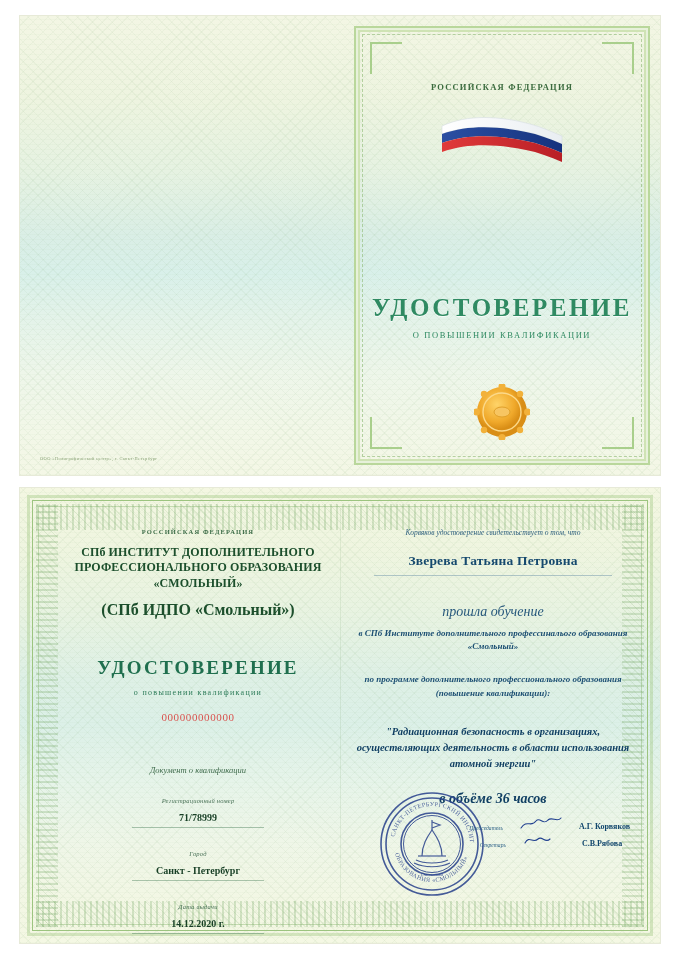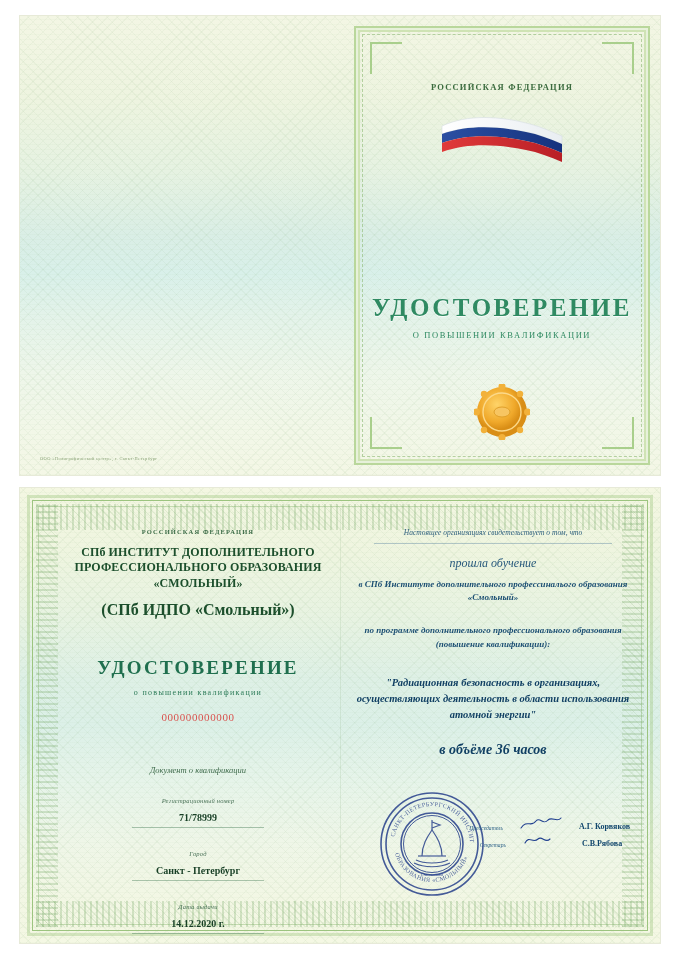--- a/index.html
+++ b/index.html
@@ -303,23 +303,23 @@
     color: #15496e;
     letter-spacing: 0.2px;
   }
   .r-line {
     margin: 6px auto 0;
     width: 238px;
     height: 1px;
     background: rgba(60,110,150,0.35);
   }
   .r-studied {
-    margin-top: 12px;
-    text-align: center;
-    font-size: 12px;
+    margin-top: 28px;
+    text-align: center;
+    font-size: 14px;
     font-style: italic;
     color: #27587c;
   }
   .r-inst {
     margin-top: 7px;
     text-align: center;
     font-size: 9px;
     font-style: italic;
     font-weight: bold;
     color: #1c4f73;
@@ -500,21 +500,22 @@
     </div>
 
     <div class="field-block">
       <div class="field-label">Дата выдачи</div>
       <div class="field-value">14.12.2020 г.</div>
       <div class="field-rule"></div>
     </div>
   </div>
 
   <div class="page-right">
-    <div class="r-intro">Настоящее организациях свидетельствует о том, что</div>
+    <div class="r-intro">Корвяков удостоверение свидетельствует о том, что</div>
+    <div class="r-name">Зверева Татьяна Петровна</div>
     <div class="r-line"></div>
     <div class="r-studied">прошла обучение</div>
     <div class="r-inst">в СПб Институте дополнительного профессиналього образования «Смольный»</div>
     <div class="r-program">по программе дополнительного профессионального образования (повышение квалификации):</div>
     <div class="r-course">"Радиационная безопасность в организациях, осуществляющих деятельность в области использования атомной энергии"</div>
     <div class="r-hours">в объёме 36 часов</div>
 
     <div class="stamp-wrap">
       <svg width="108" height="108" viewBox="0 0 108 108">
         <g fill="none" stroke="#27408b" stroke-width="1.6" opacity="0.85">

